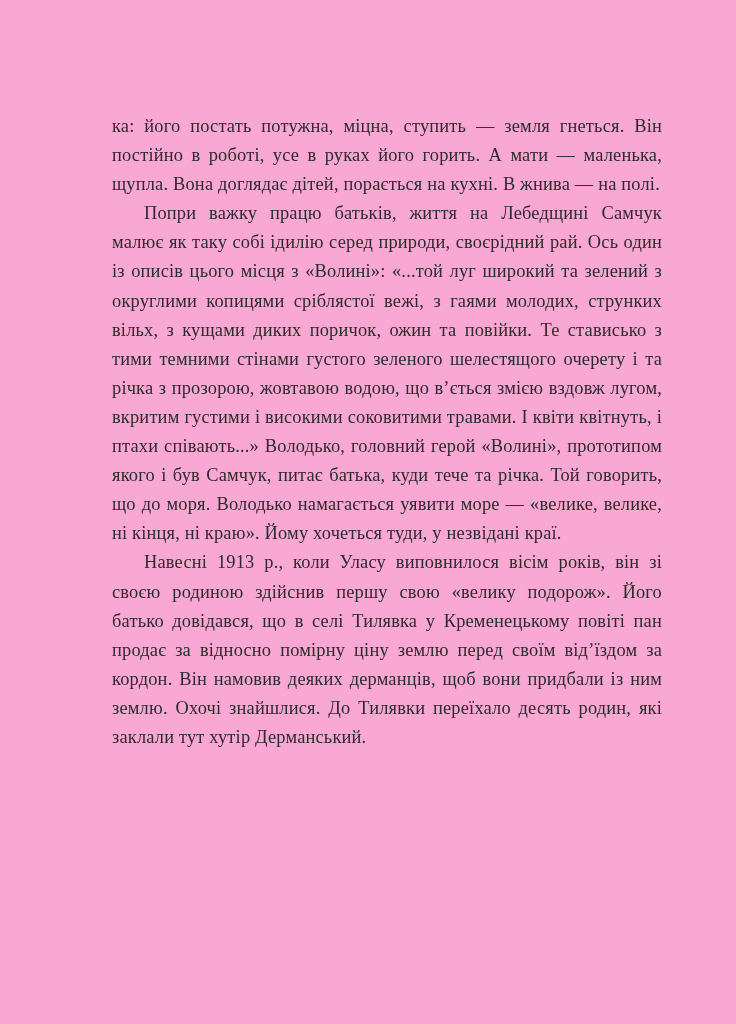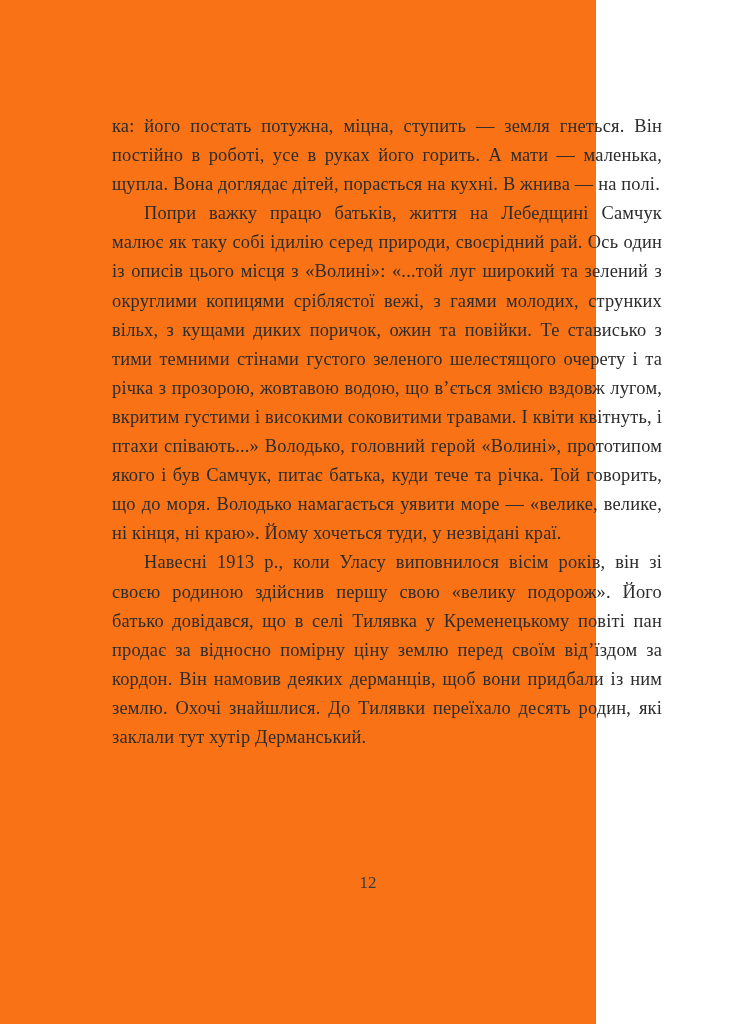--- a/index.html
+++ b/index.html
@@ -11,23 +11,23 @@
     width: 736px;
     height: 1024px;
     background: #ffffff;
     font-family: "Liberation Serif", "DejaVu Serif", serif;
     color: #2b2b2b;
     overflow: hidden;
   }
 
   .page {
     position: relative;
-    width: 596px;
+    width: 736px;
     height: 1024px;
-    background: #f97316;
+    background: #f9a8d4;
     box-sizing: border-box;
   }
 
   .text-block {
     position: absolute;
     left: 112px;
     top: 112px;
     width: 550px;
   }
 
@@ -66,15 +66,14 @@
 
   <div class="text-block">
     <p class="para">ка: його постать потужна, міцна, ступить — земля гнеться. Він постійно в роботі, усе в руках його горить. А мати — маленька, щупла. Вона доглядає дітей, порається на кухні. В жнива — на полі.</p>
 
     <p class="para indent">Попри важку працю батьків, життя на Лебедщині Самчук малює як таку собі ідилію серед природи, своєрідний рай. Ось один із описів цього місця з «Волині»: «...той луг широкий та зелений з округлими копицями сріблястої вежі, з гаями молодих, струнких вільх, з кущами диких поричок, ожин та повійки. Те стависько з тими темними стінами густого зеленого шелестящого очерету і та річка з прозорою, жовтавою водою, що в’ється змією вздовж лугом, вкритим густими і високими соковитими травами. І квіти квітнуть, і птахи співають...» Володько, головний герой «Волині», прототипом якого і був Самчук, питає батька, куди тече та річка. Той говорить, що до моря. Володько намагається уявити море — «велике, велике, ні кінця, ні краю». Йому хочеться туди, у незвідані краї.</p>
 
 
     <p class="para indent">Навесні 1913 р., коли Уласу виповнилося вісім років, він зі своєю родиною здійснив першу свою «велику подорож». Його батько довідався, що в селі Тилявка у Кременецькому повіті пан продає за відносно помірну ціну землю перед своїм від’їздом за кордон. Він намовив деяких дерманців, щоб вони придбали із ним землю. Охочі знайшлися. До Тилявки переїхало десять родин, які заклали тут хутір Дерманський.</p>
   </div>
 
-  <div class="page-number">12</div>
 
 </div>
 
 </body></html>

